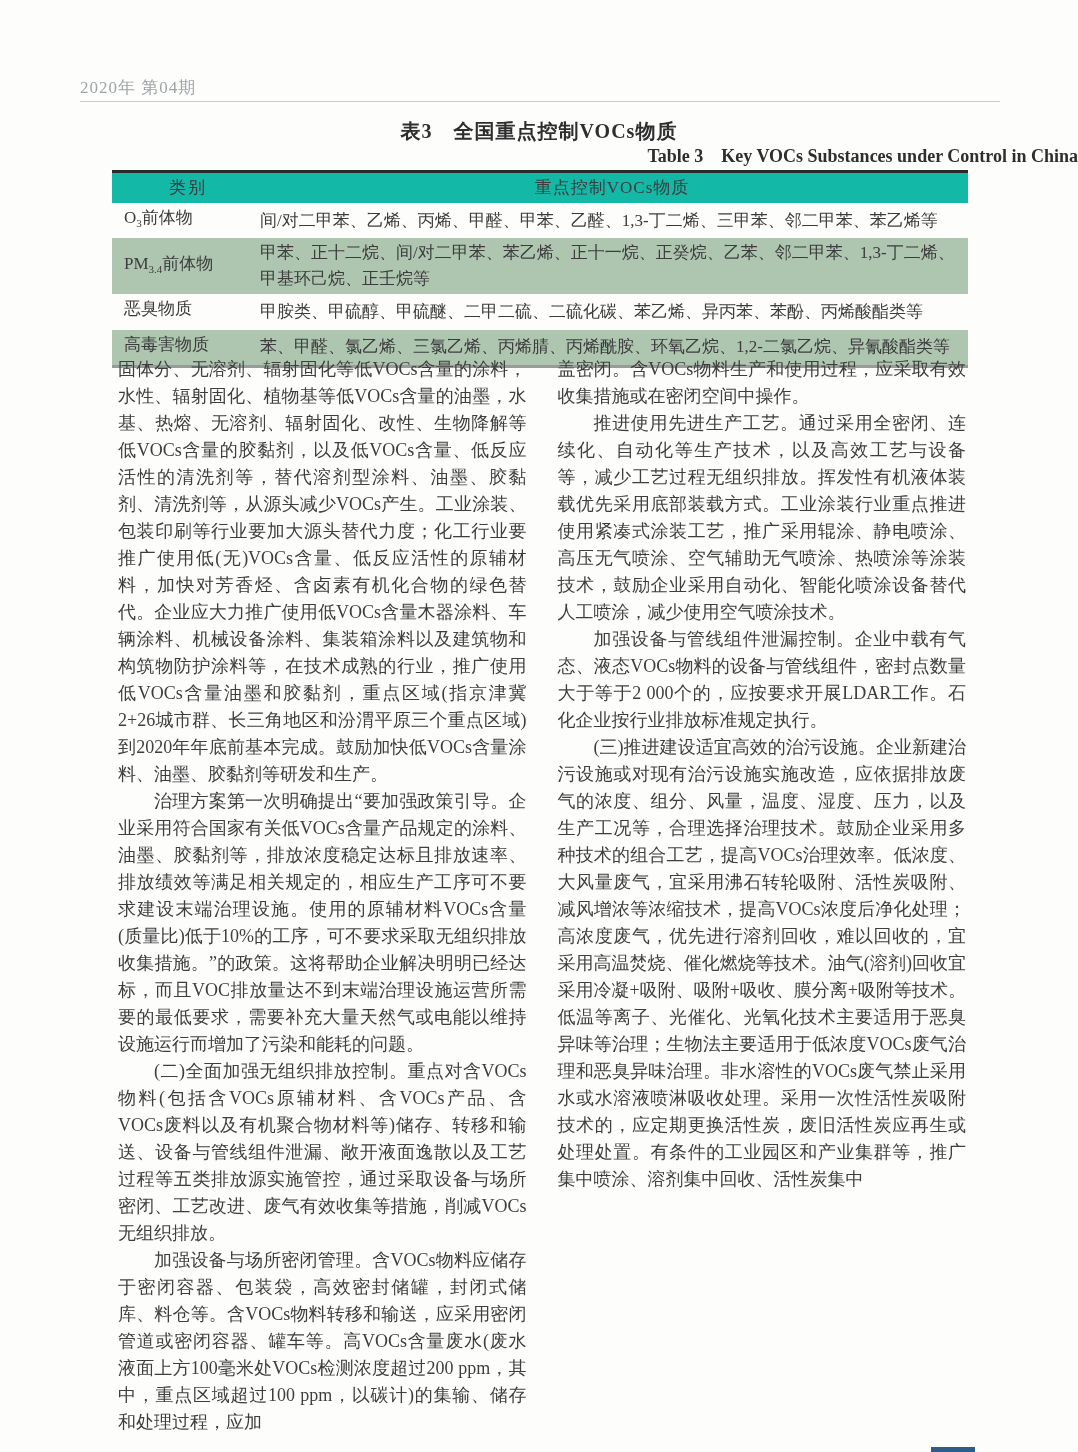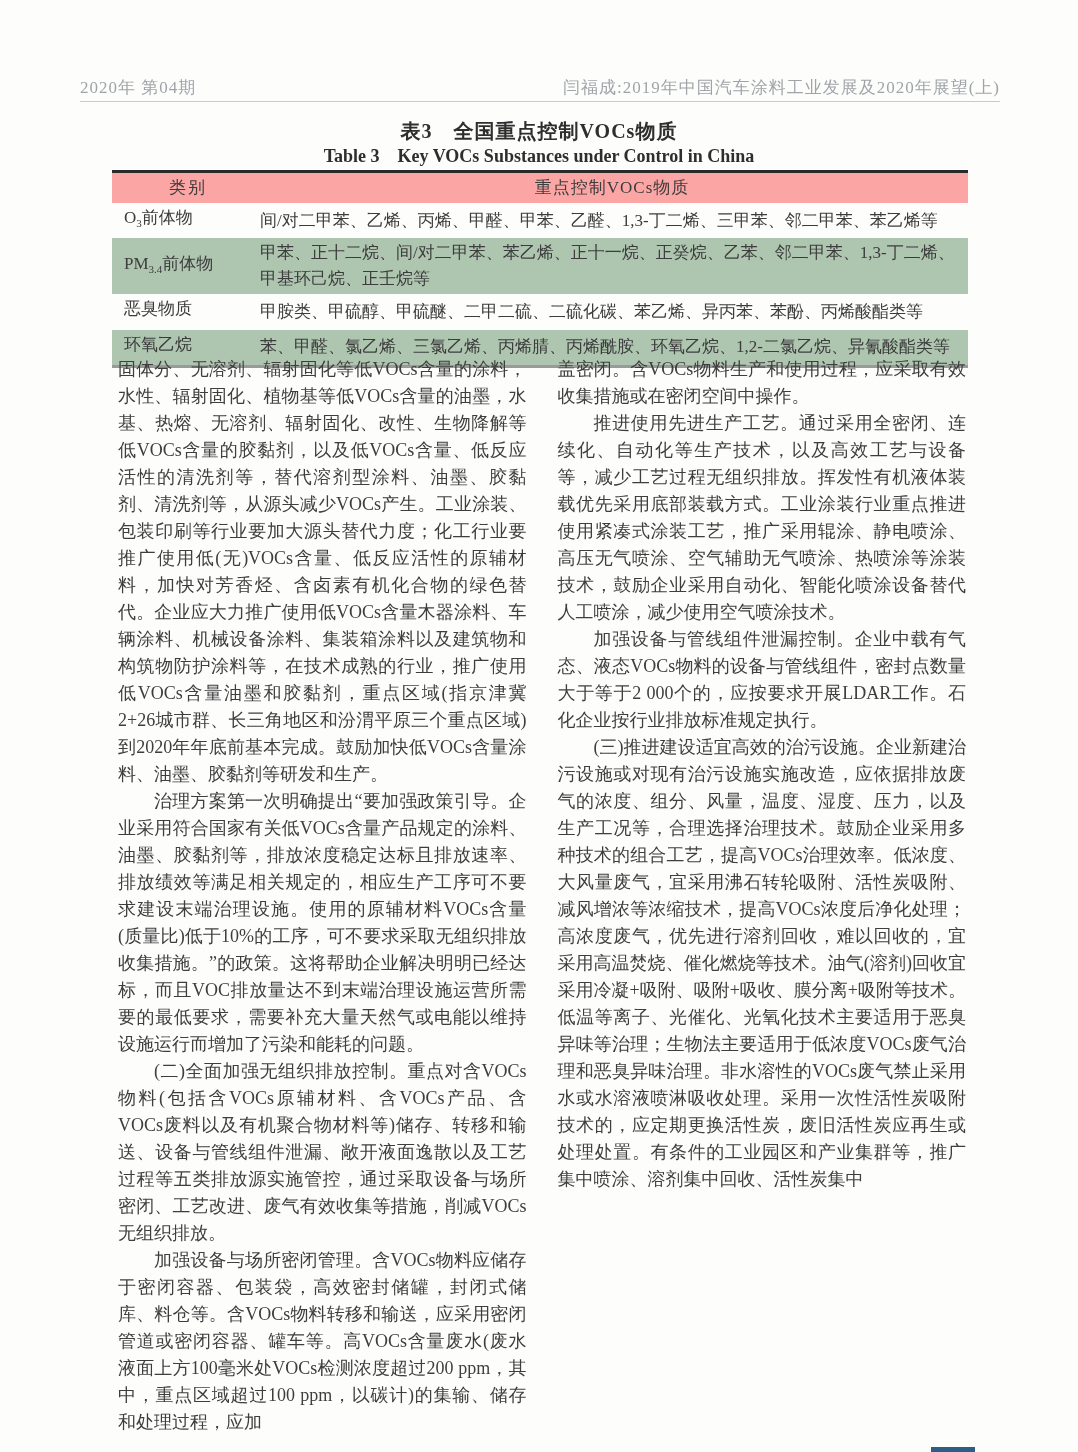--- a/index.html
+++ b/index.html
@@ -23,33 +23,33 @@
     border-top:1px solid #cbcbcb;
   }
   
   .caption-zh{
     position:absolute;top:118px;left:0;width:100%;
     text-align:center;font-size:20px;font-weight:bold;color:#2e2e2e;
     letter-spacing:1px;
   }
   .caption-en{
     position:absolute;top:144px;left:0;width:100%;
-    text-align:center;font-size:18px;font-weight:bold;color:#2e2e2e;
+    text-align:right;font-size:18px;font-weight:bold;color:#2e2e2e;
   }
   
   .vocs-table{
     position:absolute;top:170px;left:112px;width:856px;
     border-collapse:collapse;
     border-top:3px solid #2a2a2a;
     border-bottom:3px solid #9a9a9a;
     font-size:17px;line-height:26px;color:#3c3c3c;
   }
   .vocs-table td{padding:2px 4px;vertical-align:middle;}
   .vocs-table .col-cat{width:128px;padding-left:12px;}
-  .vocs-table .head td{background:#fca5a5;}
+  .vocs-table .head td{background:#14b8a6;}
   .vocs-table .head .col-cat{text-align:center;letter-spacing:2px;}
   .vocs-table .head .col-sub{text-align:center;letter-spacing:1px;}
   .vocs-table tr.stripe td{background:#aec6b0;}
   .vocs-table sub{font-size:11px;}
   
   .body-text{
     position:absolute;top:356px;left:118px;width:848px;
     display:flex;gap:31px;
     font-size:18px;line-height:27px;text-align:justify;color:#3e3e3e;
   }
@@ -76,21 +76,20 @@
     color:#1d4e7e;line-height:34px;
   }
 </style>
 </head>
 <body>
 
 <div class="page">
 
   <div class="running-header">
     <span>2020年 第04期</span>
-    <span>闫福成:2019年中国汽车涂料工业发展及2020年展望(上)</span>
   </div>
   <div class="header-rule"></div>
 
   <div class="caption-zh">表3　全国重点控制VOCs物质</div>
   <div class="caption-en">Table 3　Key VOCs Substances under Control in China</div>
 
   <table class="vocs-table">
     <tbody>
       <tr class="head">
         <td class="col-cat">类别</td>
@@ -102,21 +101,21 @@
       </tr>
       <tr class="stripe">
         <td class="col-cat"><span>PM</span><sub>3.4</sub><span>前体物</span></td>
         <td>甲苯、正十二烷、间/对二甲苯、苯乙烯、正十一烷、正癸烷、乙苯、邻二甲苯、1,3-丁二烯、甲基环己烷、正壬烷等</td>
       </tr>
       <tr>
         <td class="col-cat"><span>恶臭物质</span><sub></sub><span></span></td>
         <td>甲胺类、甲硫醇、甲硫醚、二甲二硫、二硫化碳、苯乙烯、异丙苯、苯酚、丙烯酸酯类等</td>
       </tr>
       <tr class="stripe">
-        <td class="col-cat"><span>环氧乙烷</span><sub></sub><span></span></td>
+        <td class="col-cat"><span>高毒害物质</span><sub></sub><span></span></td>
         <td>苯、甲醛、氯乙烯、三氯乙烯、丙烯腈、丙烯酰胺、环氧乙烷、1,2-二氯乙烷、异氰酸酯类等</td>
       </tr>
     </tbody>
   </table>
 
   <div class="body-text">
     <div class="col">
       <p>固体分、无溶剂、辐射固化等低VOCs含量的涂料，水性、辐射固化、植物基等低VOCs含量的油墨，水基、热熔、无溶剂、辐射固化、改性、生物降解等低VOCs含量的胶黏剂，以及低VOCs含量、低反应活性的清洗剂等，替代溶剂型涂料、油墨、胶黏剂、清洗剂等，从源头减少VOCs产生。工业涂装、包装印刷等行业要加大源头替代力度；化工行业要推广使用低(无)VOCs含量、低反应活性的原辅材料，加快对芳香烃、含卤素有机化合物的绿色替代。企业应大力推广使用低VOCs含量木器涂料、车辆涂料、机械设备涂料、集装箱涂料以及建筑物和构筑物防护涂料等，在技术成熟的行业，推广使用低VOCs含量油墨和胶黏剂，重点区域(指京津冀2+26城市群、长三角地区和汾渭平原三个重点区域)到2020年年底前基本完成。鼓励加快低VOCs含量涂料、油墨、胶黏剂等研发和生产。</p>
       <p class="indent">治理方案第一次明确提出“要加强政策引导。企业采用符合国家有关低VOCs含量产品规定的涂料、油墨、胶黏剂等，排放浓度稳定达标且排放速率、排放绩效等满足相关规定的，相应生产工序可不要求建设末端治理设施。使用的原辅材料VOCs含量(质量比)低于10%的工序，可不要求采取无组织排放收集措施。”的政策。这将帮助企业解决明明已经达标，而且VOC排放量达不到末端治理设施运营所需要的最低要求，需要补充大量天然气或电能以维持设施运行而增加了污染和能耗的问题。</p>
       <p class="indent">(二)全面加强无组织排放控制。重点对含VOCs物料(包括含VOCs原辅材料、含VOCs产品、含VOCs废料以及有机聚合物材料等)储存、转移和输送、设备与管线组件泄漏、敞开液面逸散以及工艺过程等五类排放源实施管控，通过采取设备与场所密闭、工艺改进、废气有效收集等措施，削减VOCs无组织排放。</p>

